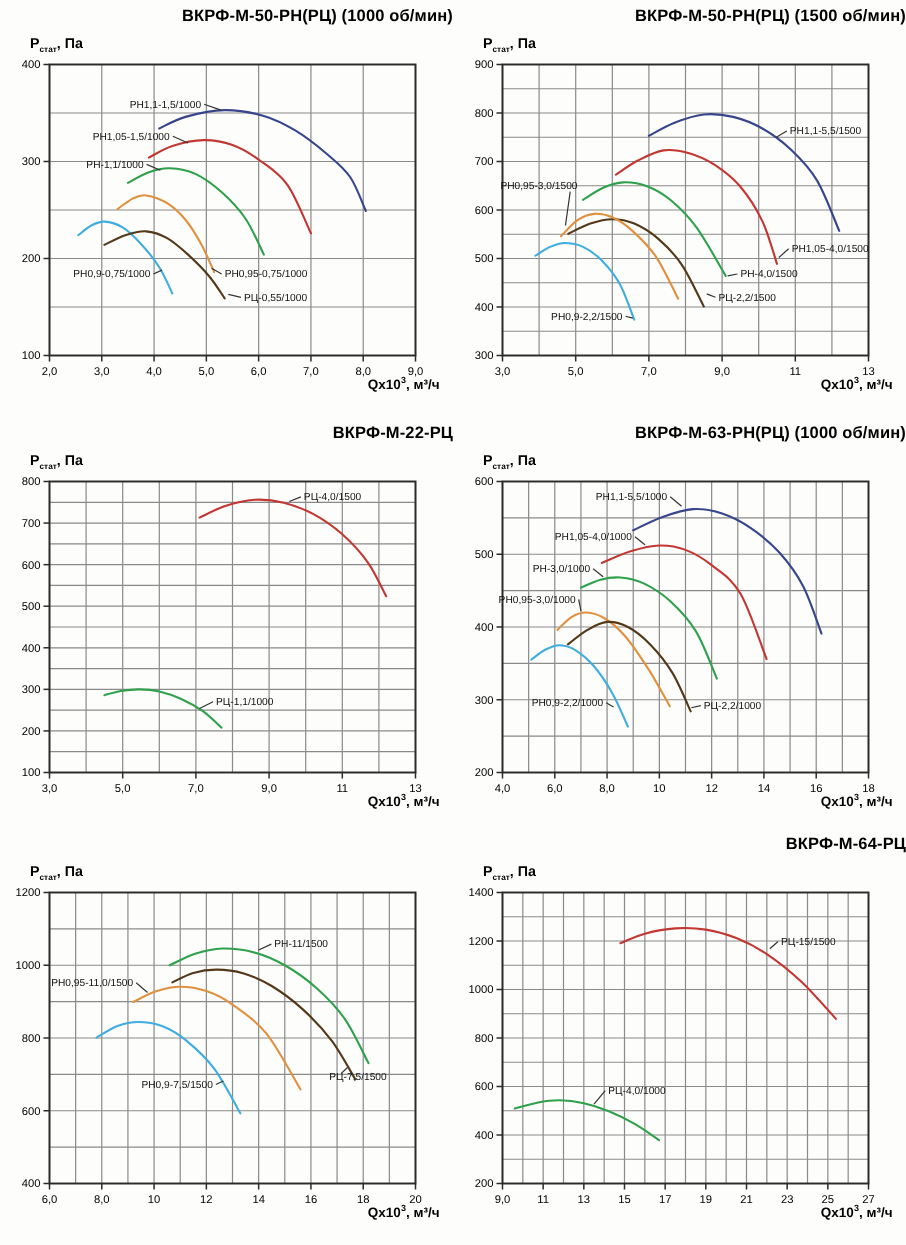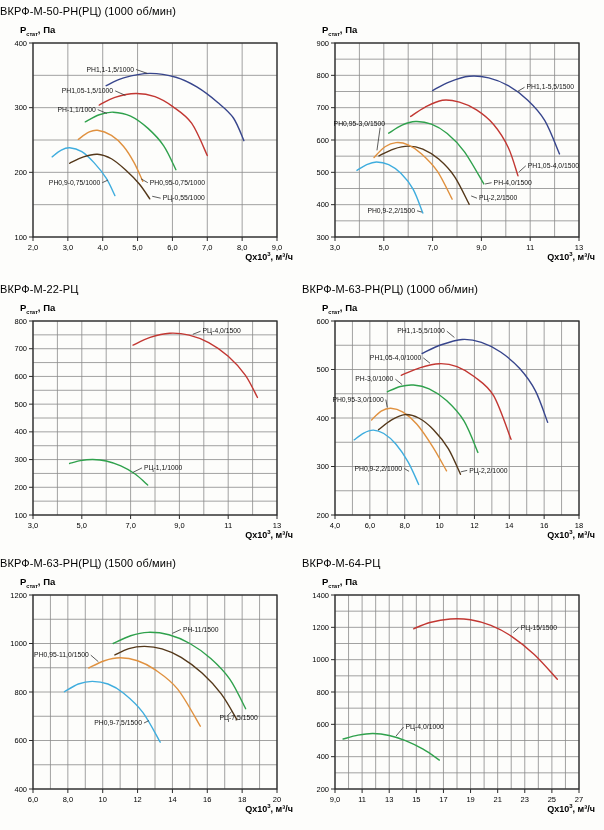--- a/index.html
+++ b/index.html
@@ -1,19 +1,19 @@
 <!DOCTYPE html>
 <html><head>
 <meta charset="utf-8">
 <style>
   html,body{margin:0;padding:0;}
   body{width:604px;height:830px;background:#fdfdfb;font-family:"Liberation Sans",sans-serif;-webkit-font-smoothing:antialiased;}
   .grid{display:grid;grid-template-columns:302px 302px;grid-template-rows:278px 274px 278px;width:604px;height:830px;}
   .cell{position:relative;overflow:hidden;}
-  .title{position:absolute;top:5px;left:0;right:0;text-align:left;font-size:11px;font-weight:normal;color:#000;letter-spacing:.1px;white-space:nowrap;}
+  .title{position:absolute;top:5px;left:0;right:0;text-align:right;font-size:11px;font-weight:bold;color:#000;letter-spacing:.1px;white-space:nowrap;}
   .ylab{position:absolute;top:24px;left:20px;font-size:9.5px;font-weight:bold;color:#000;}
   .ylab sub{font-size:5.5px;}
   .xlab{position:absolute;top:251px;right:9px;font-size:9px;font-weight:bold;color:#000;}
   .xlab sup{font-size:6px;}
   svg.plot{position:absolute;top:0;left:0;}
 </style>
 </head>
 <body>
 
 <div class="grid">
@@ -149,20 +149,21 @@
         <line x1="223.76000000000002" y1="165.86666666666667" x2="217.22000000000003" y2="171.68666666666667" stroke="#333" stroke-width="0.8"></line>
         <text x="191.6" y="184.88" text-anchor="start" font-size="6.8" fill="#111111">РН-4,0/1500</text>
         <line x1="189.6" y1="182.68" x2="183.06" y2="183.97333333333333" stroke="#333" stroke-width="0.8"></line>
         <text x="176.96" y="200.4" text-anchor="start" font-size="6.8" fill="#111111">РЦ-2,2/1500</text>
         <line x1="174.96" y1="198.20000000000002" x2="169.15200000000002" y2="195.93666666666667" stroke="#333" stroke-width="0.8"></line>
         <text x="83.02" y="125.71" text-anchor="end" font-size="6.8" fill="#111111">РН0,95-3,0/1500</text>
         <line x1="78.13999999999999" y1="127.71333333333332" x2="74.96799999999999" y2="150.34666666666666" stroke="#333" stroke-width="0.8"></line>
         <text x="113.032" y="213.01" text-anchor="end" font-size="6.8" fill="#111111">РН0,9-2,2/1500</text>
         <line x1="115.032" y1="210.81" x2="119.86399999999999" y2="212.10333333333335" stroke="#333" stroke-width="0.8"></line>
       </svg>
+    <div class="title">ВКРФ-М-50-РН(РЦ) (1500 об/мин)</div>
     <div class="ylab"><span>Р</span><sub>стат</sub><span>, Па</span></div>
     <div class="xlab"><span>Qx10</span><sup>3</sup><span>, м³/ч</span></div>
   </div>
 
   <div class="cell">
     <svg class="plot" width="302" height="262">
         <line x1="33" y1="43" x2="33" y2="237" stroke="#8a8a8a" stroke-width="0.8"></line>
         <line x1="57.400000000000006" y1="43" x2="57.400000000000006" y2="237" stroke="#8a8a8a" stroke-width="0.8"></line>
         <line x1="81.80000000000001" y1="43" x2="81.80000000000001" y2="237" stroke="#8a8a8a" stroke-width="0.8"></line>
         <line x1="106.2" y1="43" x2="106.2" y2="237" stroke="#8a8a8a" stroke-width="0.8"></line>
@@ -365,21 +366,20 @@
         <path d="M64.37142857142857,139.7575C66.70,138.46,73.67,133.74,78.31,132.00C82.96,130.26,87.32,129.33,92.26,129.33C97.20,129.33,102.71,130.02,107.94,132.00C113.17,133.98,117.82,136.48,123.63,141.21C129.44,145.94,136.70,152.21,142.80,160.37C148.90,168.53,157.32,185.23,160.23,190.20" fill="none" stroke="#3FADDE" stroke-width="1.4" stroke-linecap="round"></path>
         <text x="182.88571428571427" y="79.635" text-anchor="start" font-size="6.8" fill="#111111">РН-11/1500</text>
         <line x1="180.88571428571427" y1="77.435" x2="172.42857142857142" y2="81.315" stroke="#333" stroke-width="0.8"></line>
         <text x="219.48571428571427" y="168.14749999999998" text-anchor="start" font-size="6.8" fill="#111111">РЦ-7,5/1500</text>
         <line x1="227.32857142857142" y1="163.76500000000001" x2="231.68571428571425" y2="159.64249999999998" stroke="#333" stroke-width="0.8"></line>
         <text x="88.77142857142856" y="105.34" text-anchor="end" font-size="6.8" fill="#111111">РН0,95-11,0/1500</text>
         <line x1="90.77142857142856" y1="103.14" x2="98.35714285714286" y2="109.6875" stroke="#333" stroke-width="0.8"></line>
         <text x="141.92857142857144" y="173.23999999999998" text-anchor="end" font-size="6.8" fill="#111111">РН0,9-7,5/1500</text>
         <line x1="143.92857142857144" y1="171.04" x2="148.9" y2="168.615" stroke="#333" stroke-width="0.8"></line>
       </svg>
-    <div class="title">ВКРФ-М-63-РН(РЦ) (1500 об/мин)</div>
     <div class="ylab"><span>Р</span><sub>стат</sub><span>, Па</span></div>
     <div class="xlab"><span>Qx10</span><sup>3</sup><span>, м³/ч</span></div>
   </div>
 
   <div class="cell">
     <svg class="plot" width="302" height="262">
         <line x1="33" y1="43" x2="33" y2="237" stroke="#8a8a8a" stroke-width="0.8"></line>
         <line x1="46.55555555555556" y1="43" x2="46.55555555555556" y2="237" stroke="#8a8a8a" stroke-width="0.8"></line>
         <line x1="60.111111111111114" y1="43" x2="60.111111111111114" y2="237" stroke="#8a8a8a" stroke-width="0.8"></line>
         <line x1="73.66666666666666" y1="43" x2="73.66666666666666" y2="237" stroke="#8a8a8a" stroke-width="0.8"></line>

